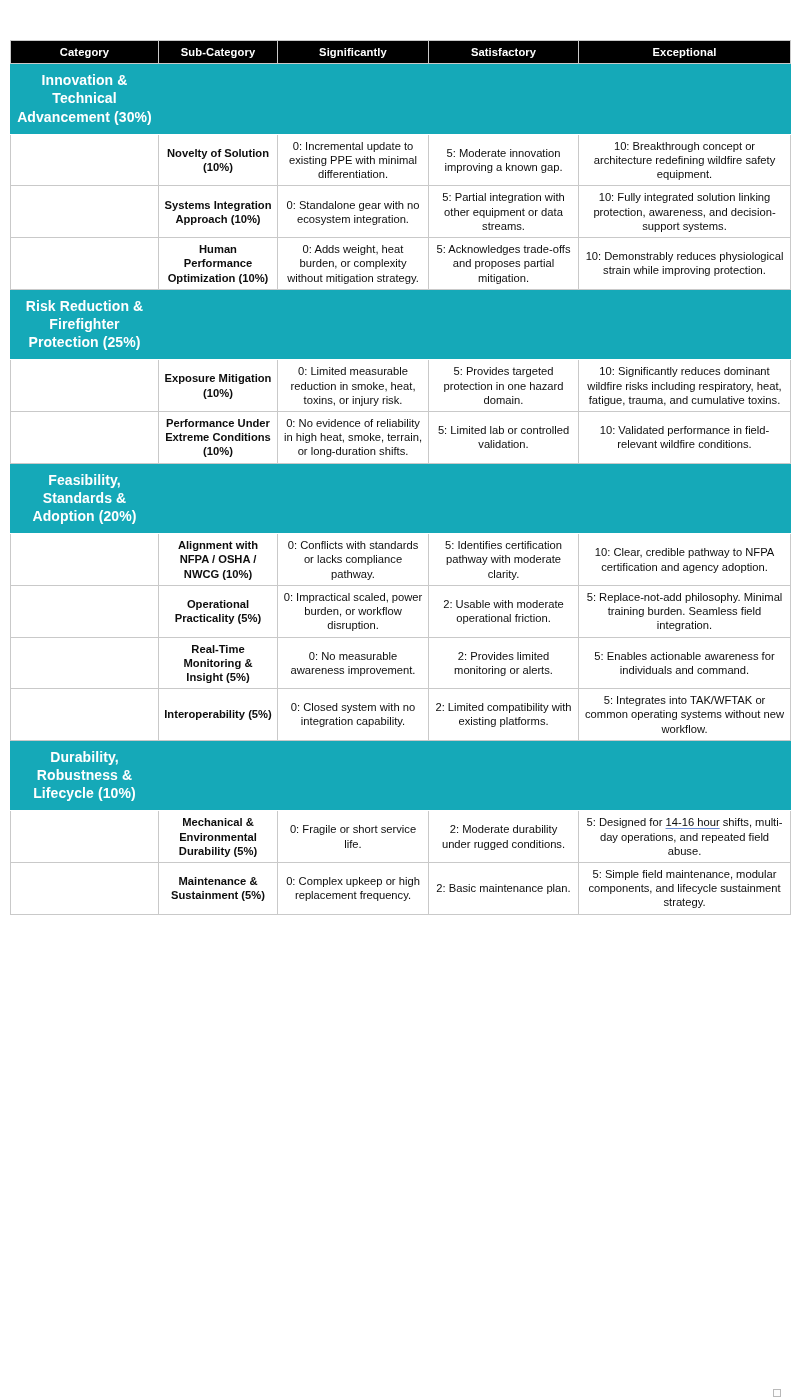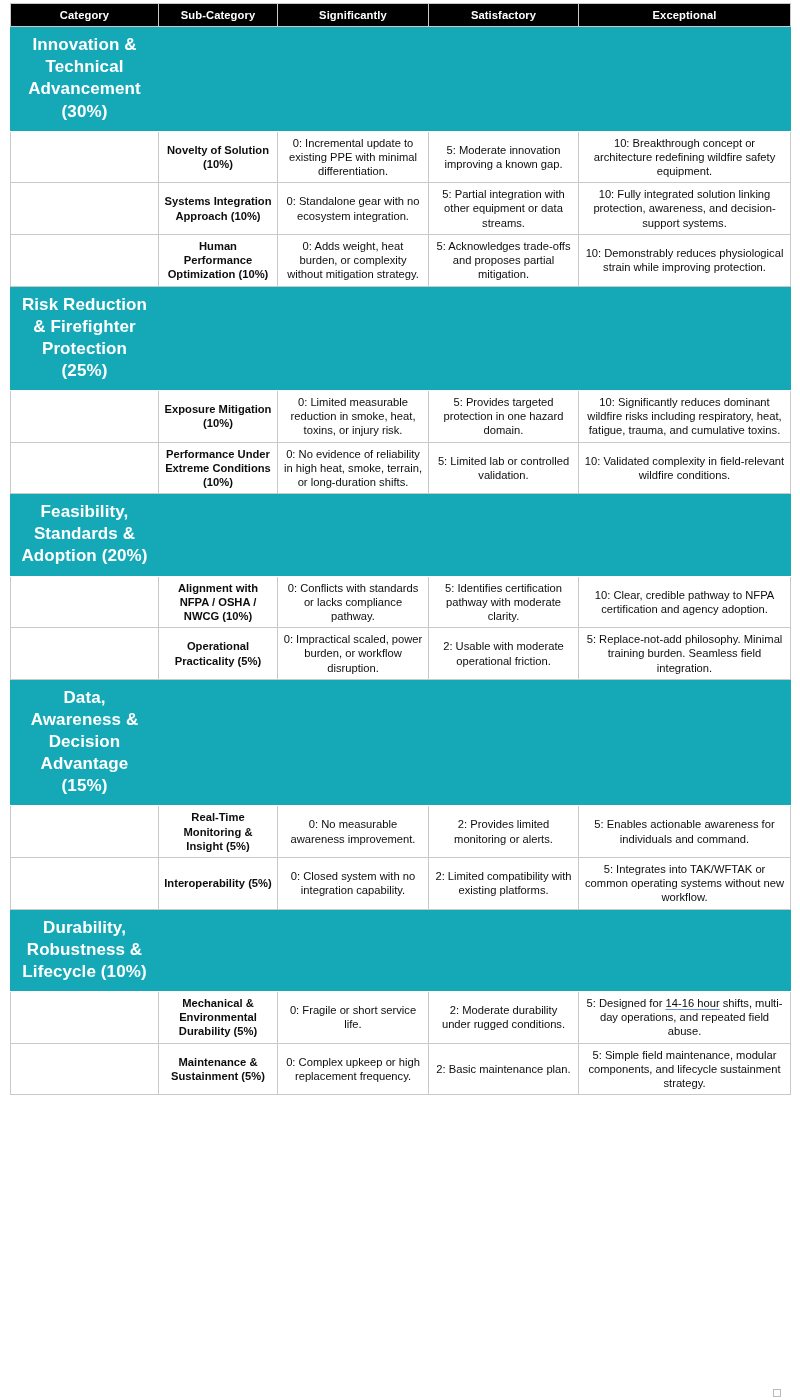--- a/index.html
+++ b/index.html
@@ -21,20 +21,21 @@
     left: 10px;
     top: 3px;
     width: 780px;
   }
 
   table.rubric {
     border-collapse: collapse;
     table-layout: fixed;
     width: 780px;
     background: #ffffff;
+    margin-top: 37px;
   }
 
   table.rubric col.c-category     { width: 148px; }
   table.rubric col.c-subcategory  { width: 119px; }
   table.rubric col.c-unsat        { width: 151px; }
   table.rubric col.c-sat          { width: 150px; }
   table.rubric col.c-exc          { width: 212px; }
 
   table.rubric th,
   table.rubric td {
@@ -60,21 +61,21 @@
 
   
   tr.band td {
     background: #15a9b8;
     border: 1px solid #15a9b8;
     border-bottom-color: #ffffff;
   }
   tr.band td.band-title {
     color: #ffffff;
     font-weight: bold;
-    font-size: 17px;
+    font-size: 14px;
     line-height: 1.3;
     padding: 7px 6px 8px;
     letter-spacing: 0.1px;
   }
 
   
   tr.crit td {
     background: #ffffff;
   }
   td.cat-empty { background: #ffffff; }
@@ -167,21 +168,21 @@
           <td class="subcat">Exposure Mitigation (10%)</td>
           <td class="level">0: Limited measurable reduction in smoke, heat, toxins, or injury risk.</td>
           <td class="level">5: Provides targeted protection in one hazard domain.</td>
           <td class="level">10: Significantly reduces dominant wildfire risks including respiratory, heat, fatigue, trauma, and cumulative toxins.</td>
         </tr>
         <tr class="crit">
           <td class="cat-empty"></td>
           <td class="subcat">Performance Under Extreme Conditions (10%)</td>
           <td class="level">0: No evidence of reliability in high heat, smoke, terrain, or long-duration shifts.</td>
           <td class="level">5: Limited lab or controlled validation.</td>
-          <td class="level">10: Validated complexity in field-relevant wildfire conditions.</td>
+          <td class="level">10: Validated performance in field-relevant wildfire conditions.</td>
         </tr>
         <tr class="band">
           <td class="band-title">Feasibility, Standards &amp; Adoption (20%)</td>
           <td></td>
           <td></td>
           <td></td>
           <td></td>
         </tr>
         <tr class="crit">
           <td class="cat-empty"></td>
@@ -190,27 +191,20 @@
           <td class="level">5: Identifies certification pathway with moderate clarity.</td>
           <td class="level">10: Clear, credible pathway to NFPA certification and agency adoption.</td>
         </tr>
         <tr class="crit">
           <td class="cat-empty"></td>
           <td class="subcat">Operational Practicality (5%)</td>
           <td class="level">0: Impractical scaled, power burden, or workflow disruption.</td>
           <td class="level">2: Usable with moderate operational friction.</td>
           <td class="level">5: Replace-not-add philosophy. Minimal training burden. Seamless field integration.</td>
         </tr>
-        <tr class="band">
-          <td class="band-title">Data, Awareness &amp; Decision Advantage (15%)</td>
-          <td></td>
-          <td></td>
-          <td></td>
-          <td></td>
-        </tr>
         <tr class="crit">
           <td class="cat-empty"></td>
           <td class="subcat">Real-Time Monitoring &amp; Insight (5%)</td>
           <td class="level">0: No measurable awareness improvement.</td>
           <td class="level">2: Provides limited monitoring or alerts.</td>
           <td class="level">5: Enables actionable awareness for individuals and command.</td>
         </tr>
         <tr class="crit">
           <td class="cat-empty"></td>
           <td class="subcat">Interoperability (5%)</td>

